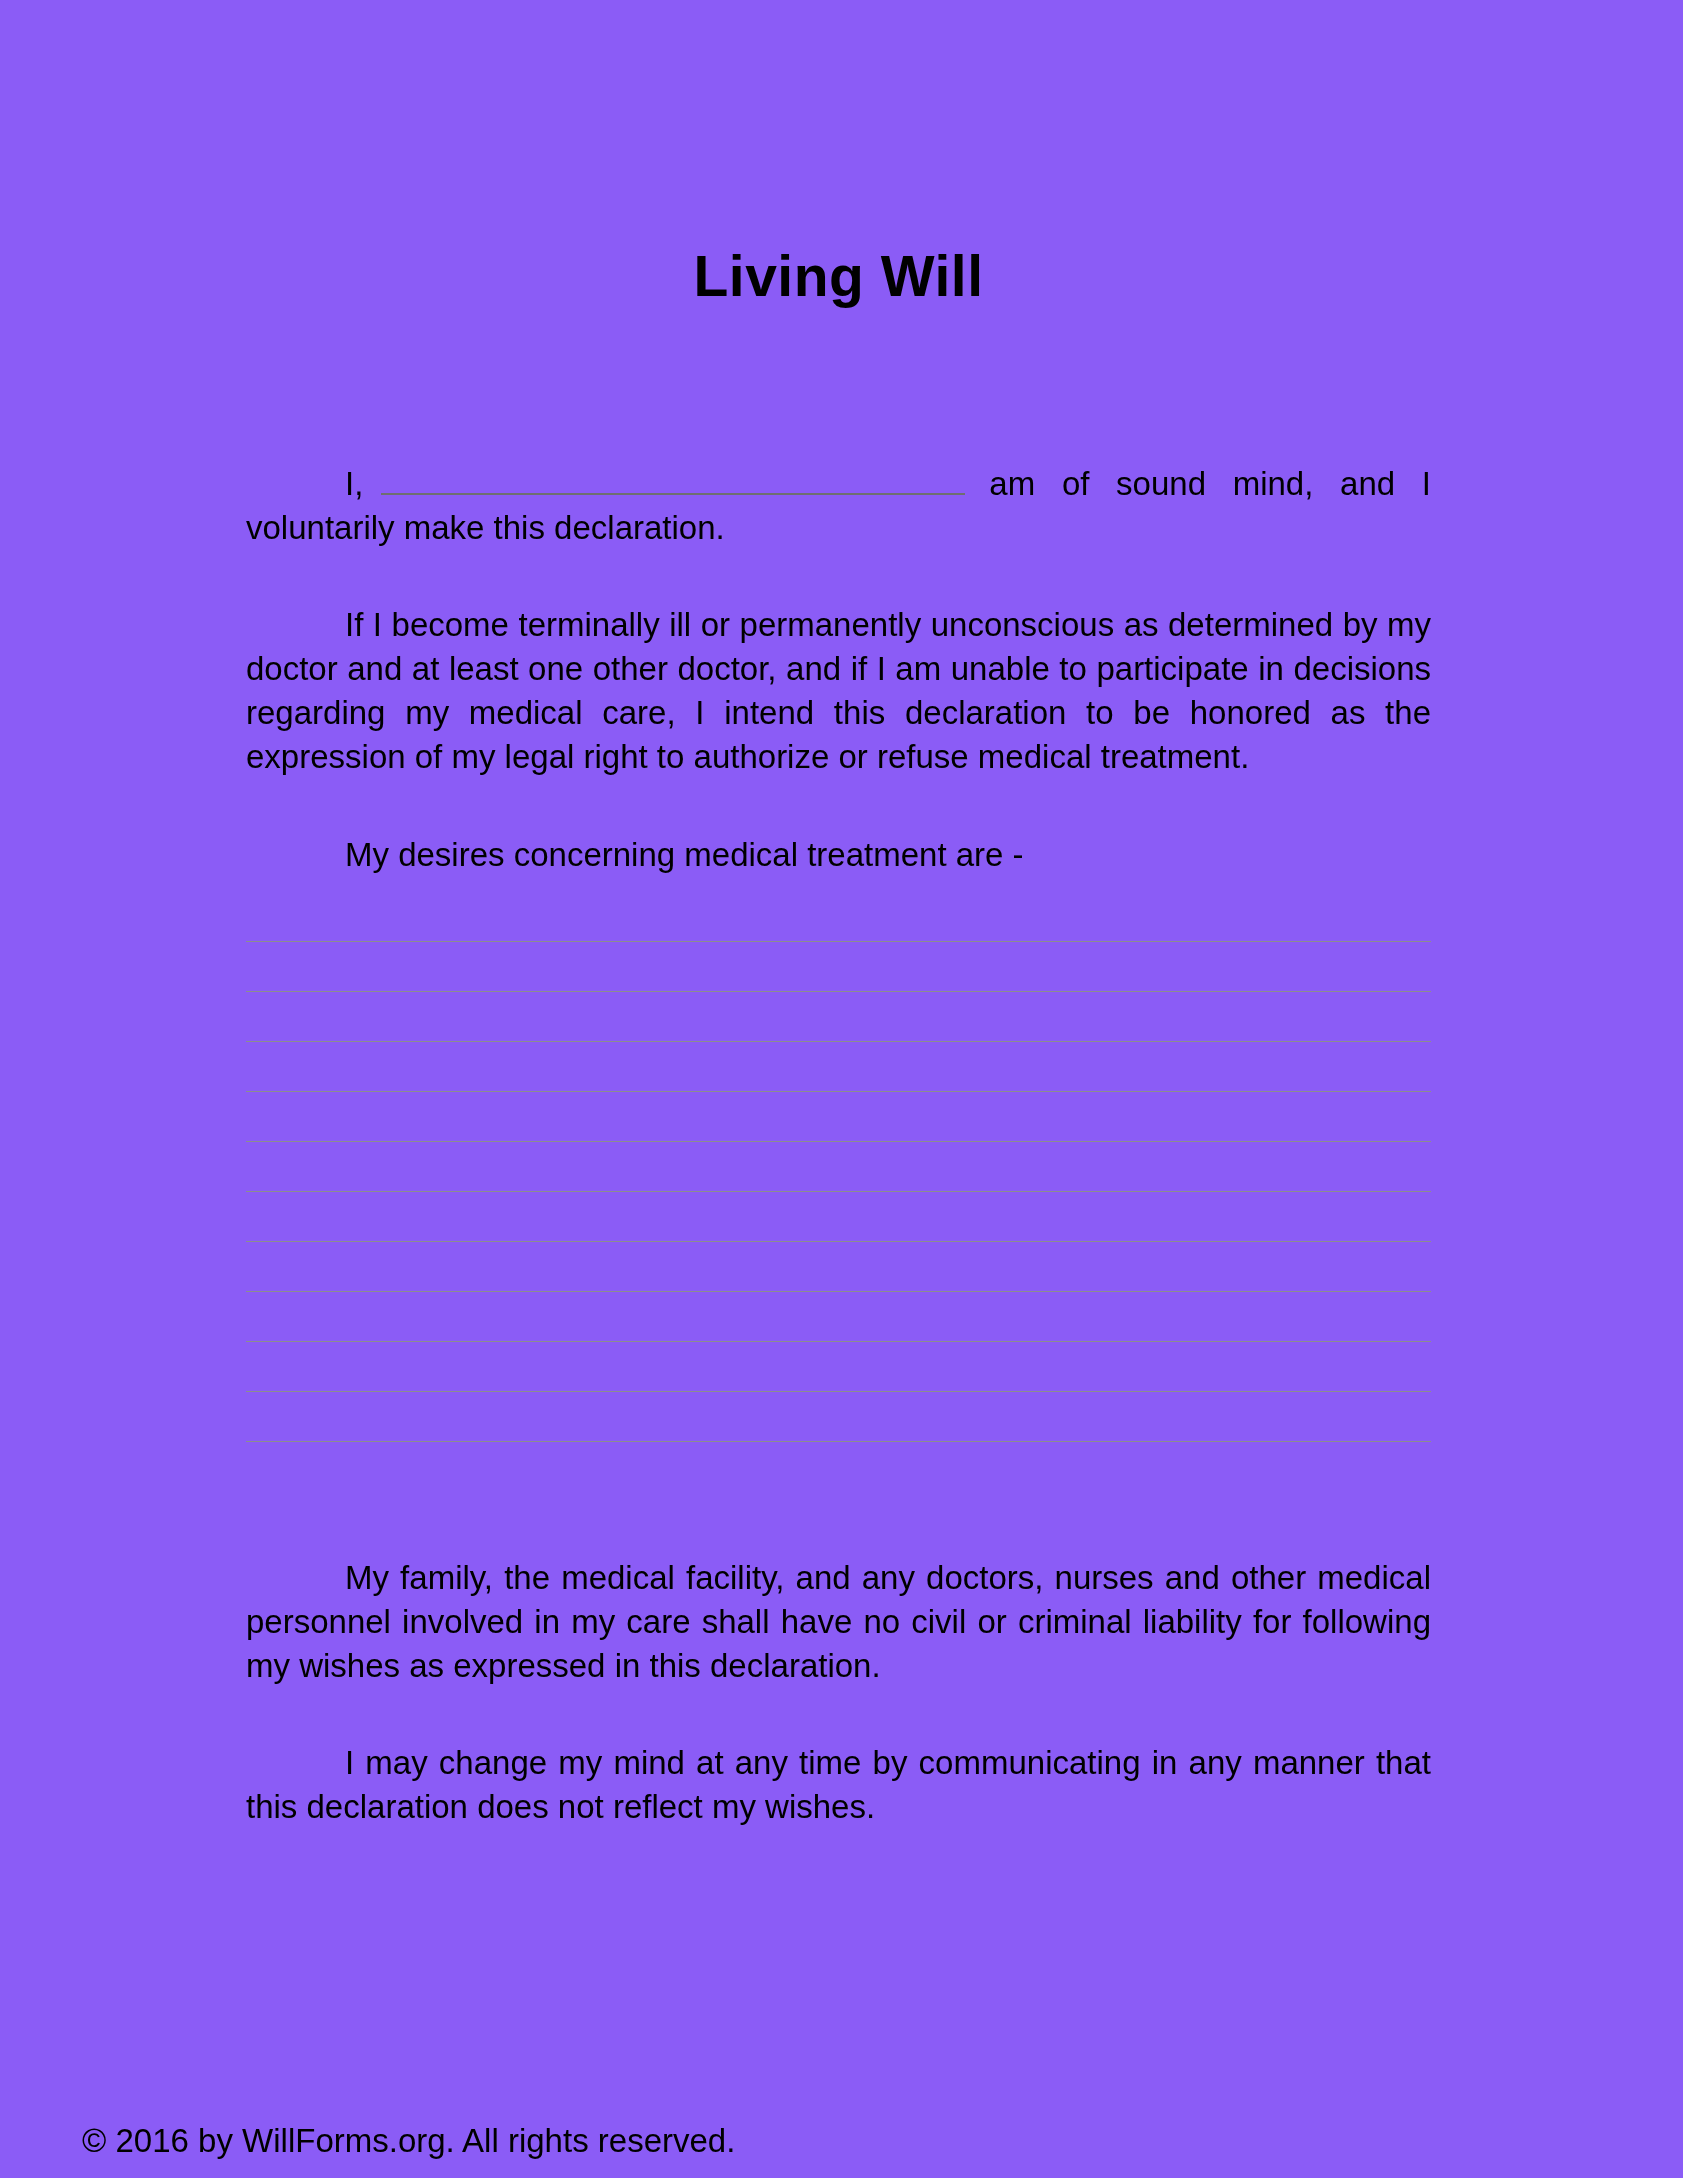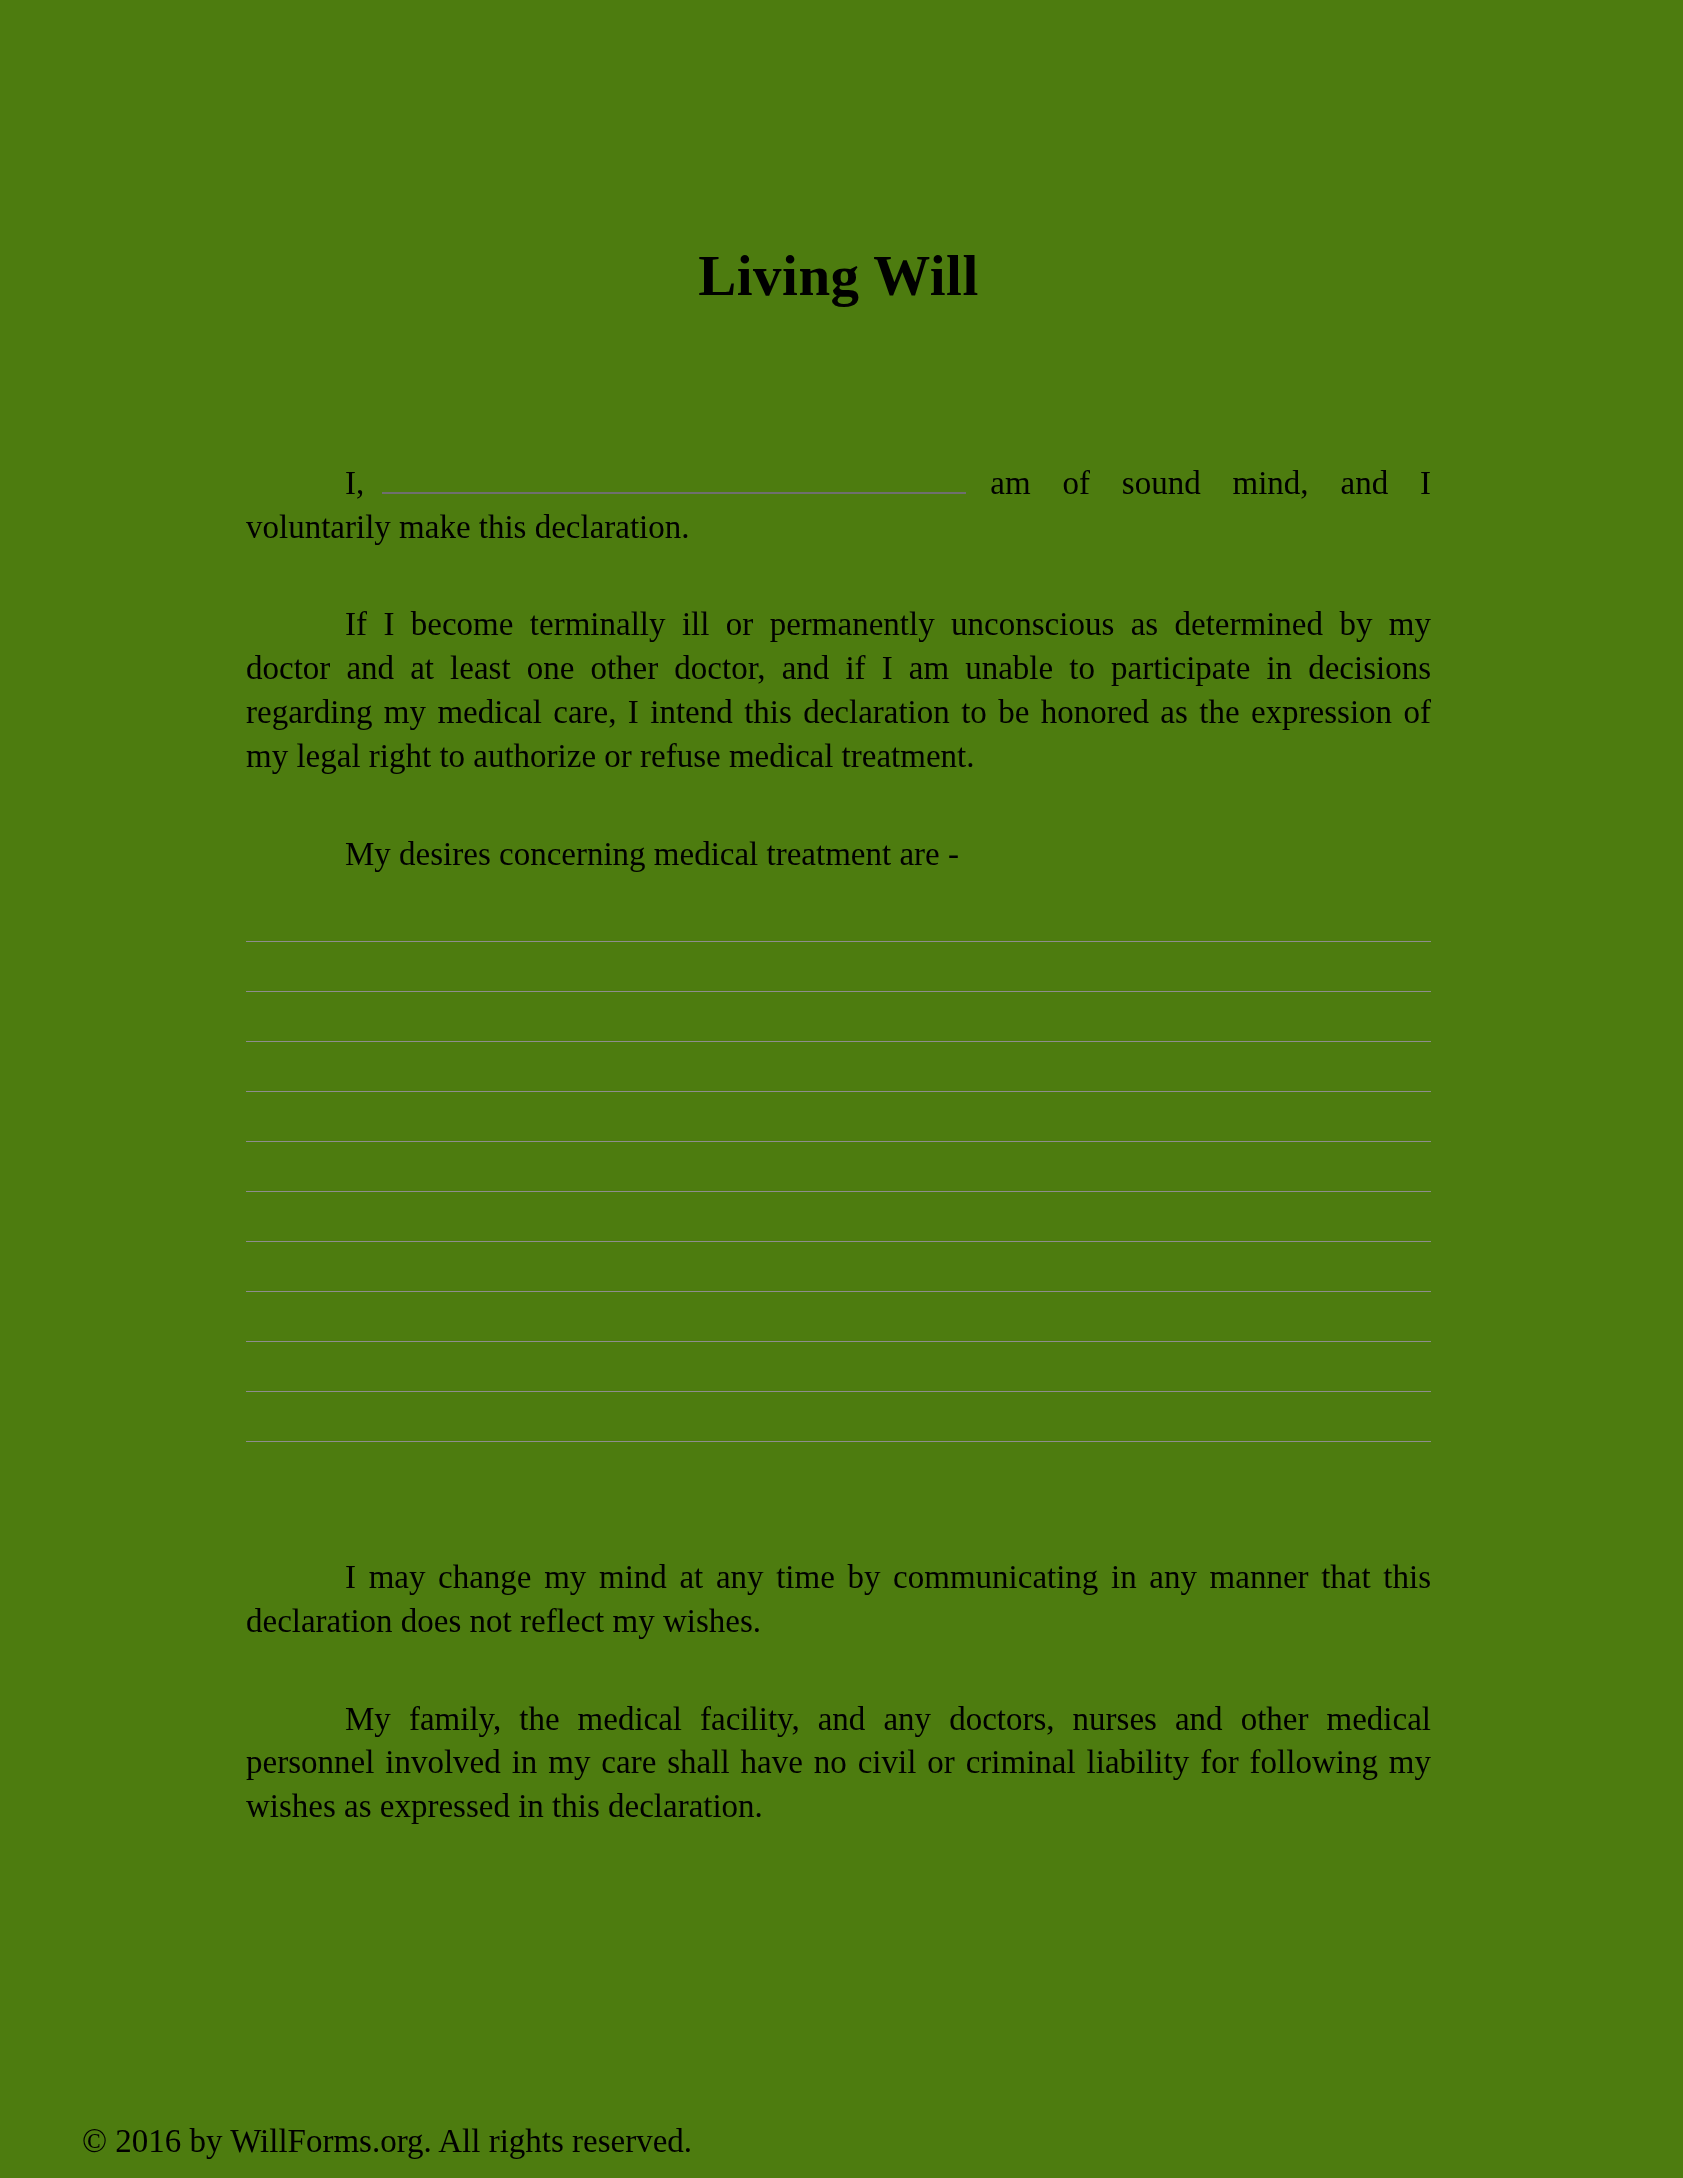--- a/index.html
+++ b/index.html
@@ -4,22 +4,22 @@
 <style>
   html, body {
     margin: 0;
     padding: 0;
     background: #ffffff;
   }
   .page {
     position: relative;
     width: 1683px;
     height: 2178px;
-    background: #4d7c0f;
-    font-family: Liberation Serif, serif;
+    background: #8b5cf6;
+    font-family: Liberation Sans, sans-serif;
     color: #000000;
     overflow: hidden;
   }
   .content {
     margin: 0 252px 0 246px; 
   }
   .doc-title {
     margin: 0;
     padding-top: 243px;
     margin-bottom: 149px;
@@ -84,21 +84,21 @@
         <div class="rule"></div>
         <div class="rule"></div>
         <div class="rule"></div>
         <div class="rule"></div>
         <div class="rule"></div>
         <div class="rule"></div>
         <div class="rule"></div>
         <div class="rule"></div>
       </div>
 
+    <p class="para">My family, the medical facility, and any doctors, nurses and other medical personnel involved in my care shall have no civil or criminal liability for following my wishes as expressed in this declaration.</p>
+
     <p class="para">I may change my mind at any time by communicating in any manner that this declaration does not reflect my wishes.</p>
-
-    <p class="para">My family, the medical facility, and any doctors, nurses and other medical personnel involved in my care shall have no civil or criminal liability for following my wishes as expressed in this declaration.</p>
 
   </div>
 
   <div class="footer">© 2016 by WillForms.org. All rights reserved.</div>
 </div>
 
 
 </body></html>

